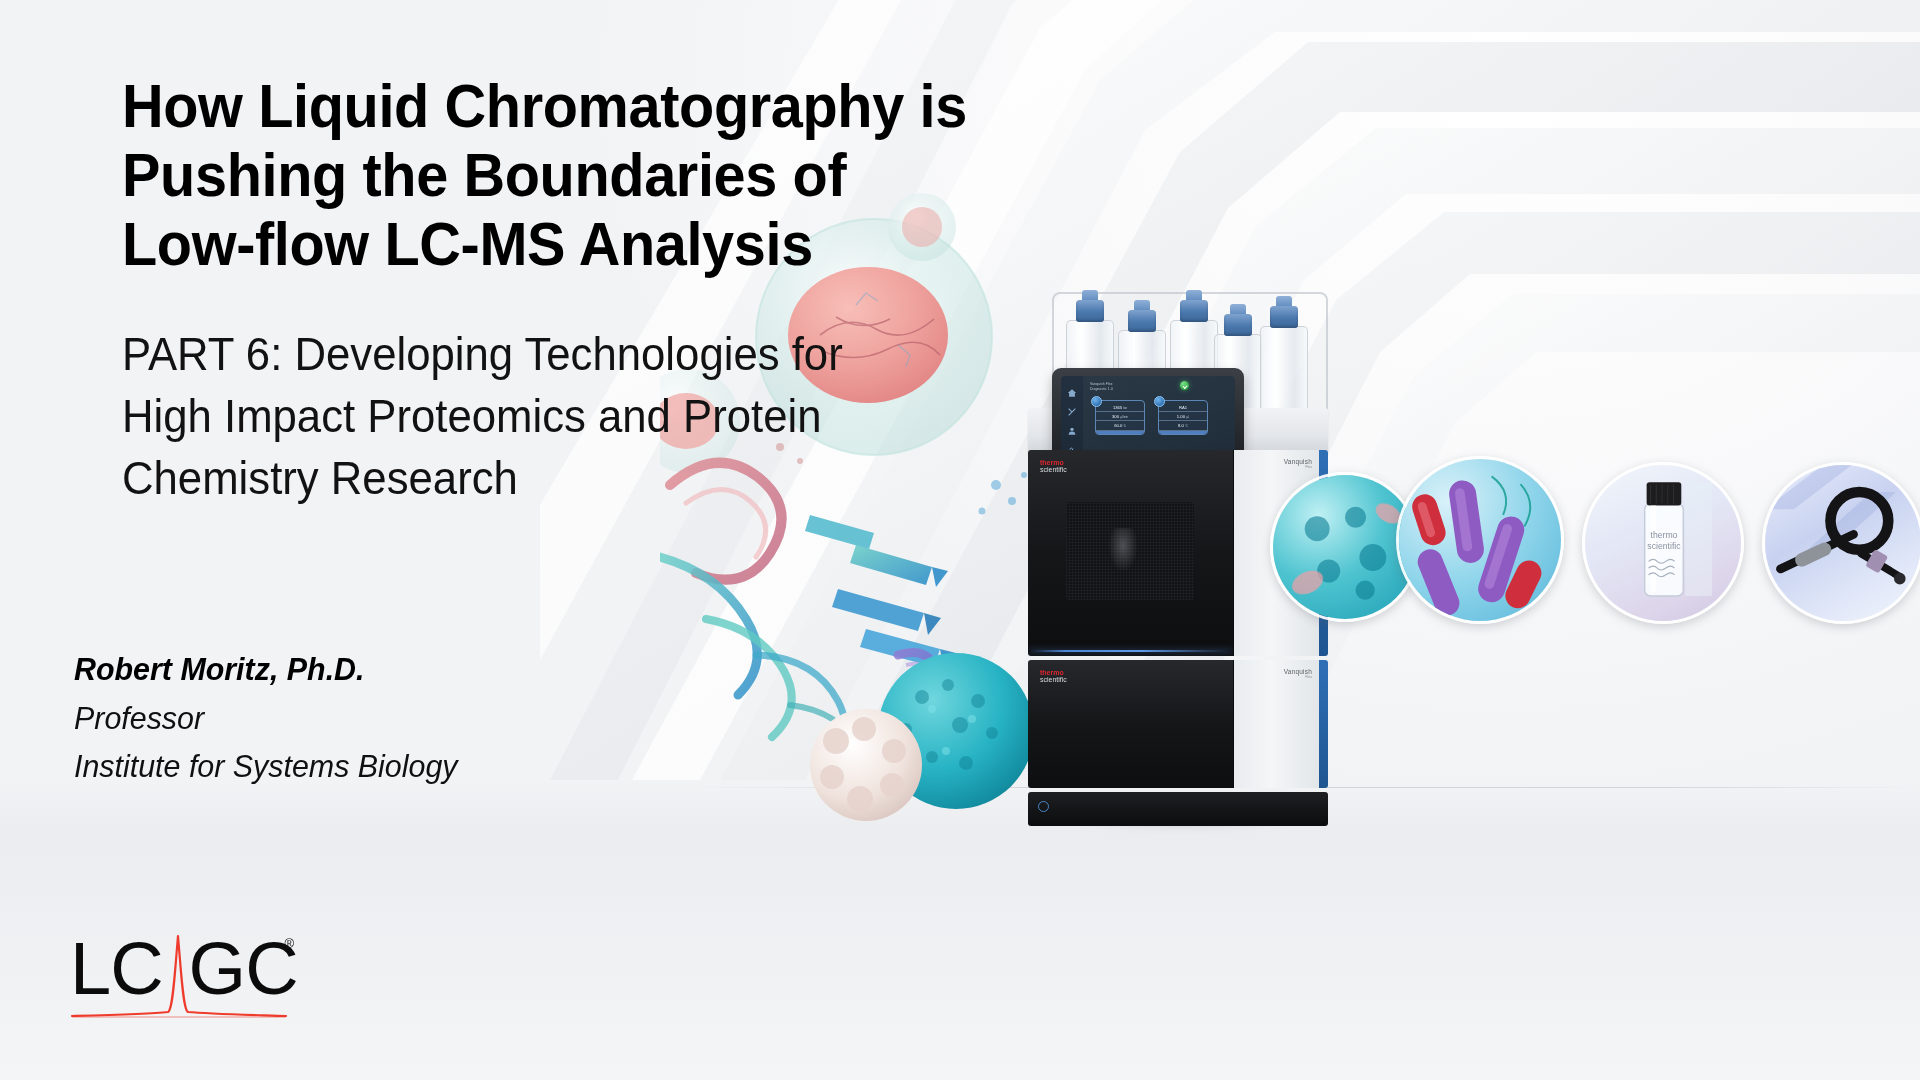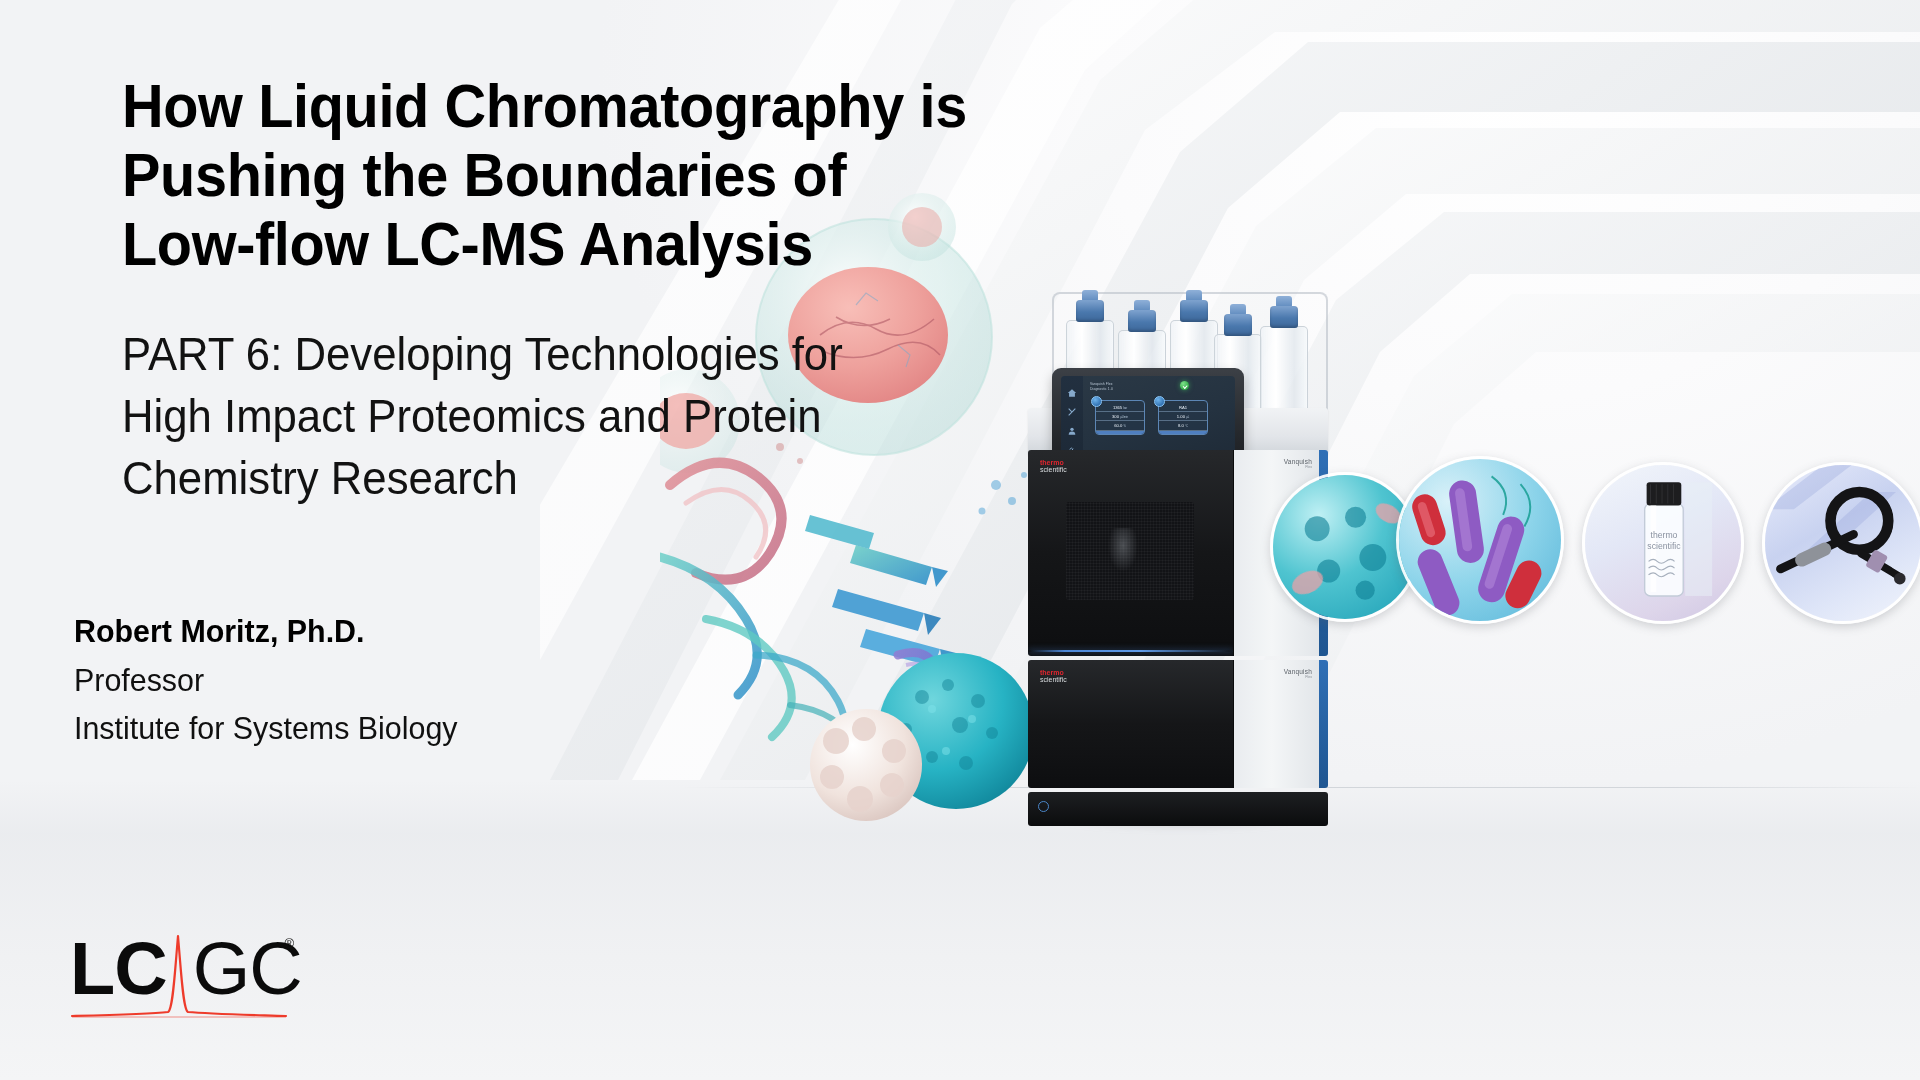--- a/index.html
+++ b/index.html
@@ -64,21 +64,21 @@
     font-weight:400;
     font-size:46px;
     line-height:1.34;
     color:#121212;
     transform:scaleX(.95);
     transform-origin:left top;
     white-space:pre-line;
     max-width:1000px;
   }
 
-  .presenter{ position:absolute; left:74px; top:607px; }
+  .presenter{ position:absolute; left:74px; top:645px;font-style:italic; }
   .p-name{
     font-family:"Liberation Sans Narrow","Liberation Sans", sans-serif;
     font-weight:700; font-size:32px; color:#000; line-height:1.52;
     transform:scaleX(.95); transform-origin:left top;
   }
   .p-role, .p-org{
     font-family:"Liberation Sans Narrow","Liberation Sans", sans-serif;
     font-weight:400; font-size:32px; color:#101010; line-height:1.52;
     transform:scaleX(.95); transform-origin:left top;
   }
@@ -87,21 +87,21 @@
   .logos{ position:absolute; left:70px; top:930px; display:flex; align-items:flex-end; gap:62px; }
 
   .lcgc{ position:relative; width:220px; height:92px; }
   .lcgc .word{
     position:absolute; top:2px; left:0; width:220px;
     font-family:"Liberation Sans", sans-serif;
     font-weight:400; font-size:74px; letter-spacing:-1px;
     color:#0b0b0b; line-height:1;
     display:flex; align-items:baseline;
   }
-  .lcgc .lc{ margin-right:26px;font-weight:bold; }
+  .lcgc .lc{ margin-right:26px; }
   .lcgc .gc{ }
   .lcgc .reg{
     position:absolute; right:-4px; top:6px;
     font-size:13px; color:#111; font-family:"Liberation Sans", sans-serif;
   }
   .lcgc .peak{ position:absolute; left:0; top:0; width:220px; height:92px; }
 
   .tf{ position:relative; padding-bottom:4px; }
   .tf-top{
     font-family:"Liberation Sans Narrow","Liberation Sans", sans-serif;

